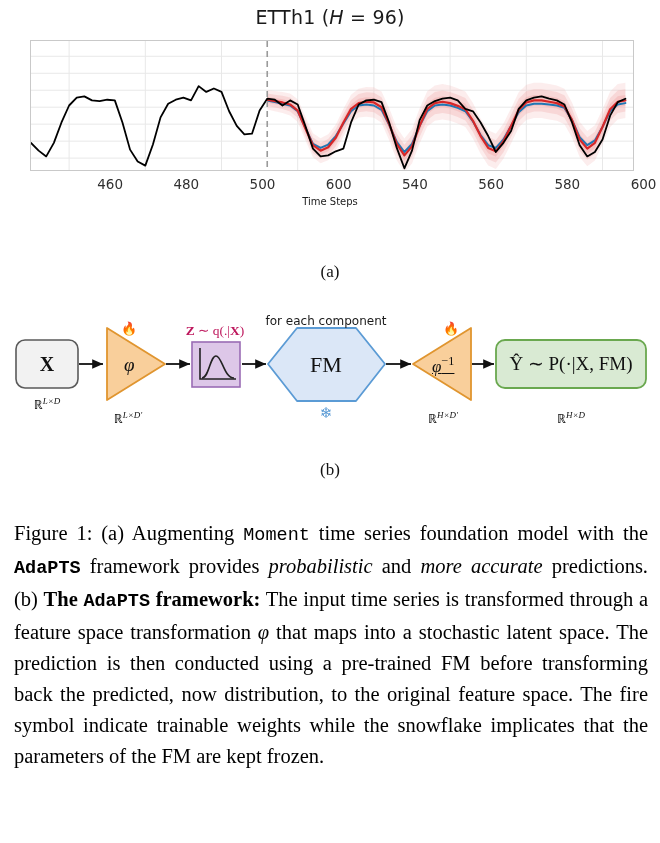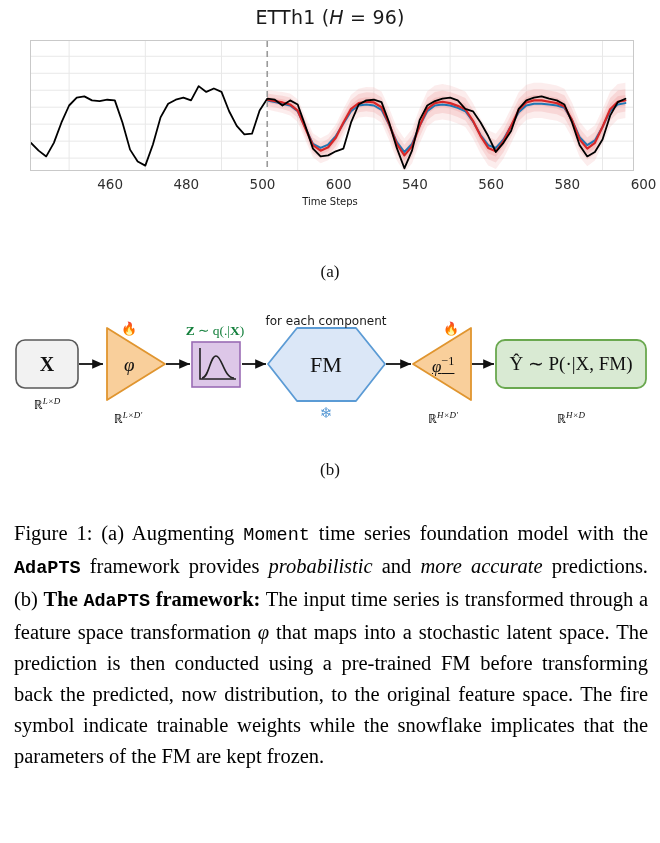--- a/index.html
+++ b/index.html
@@ -61,21 +61,21 @@
   }
   .dim i{font-style:italic;}
   .sup{font-size:.72em;vertical-align:super;}
   .emoji{position:absolute;font-size:13px;line-height:1;}
   .small-note{
     position:absolute;font-family:"DejaVu Sans", sans-serif;font-size:12px;
     color:#1a1a1a;white-space:nowrap;transform:translateX(-50%);
   }
   .zlabel{
     position:absolute;font-family:"Liberation Serif", serif;font-size:13.5px;
-    color:#15803d;white-space:nowrap;transform:translateX(-50%);
+    color:#be185d;white-space:nowrap;transform:translateX(-50%);
   }
   .snow{
     position:absolute;color:#5b9bd5;font-size:15px;line-height:1;
     transform:translateX(-50%);
   }
 
   
   .caption{
     position:absolute;left:14px;top:518px;width:634px;
     font-family:"Liberation Serif", serif;font-size:20.5px;line-height:31px;

